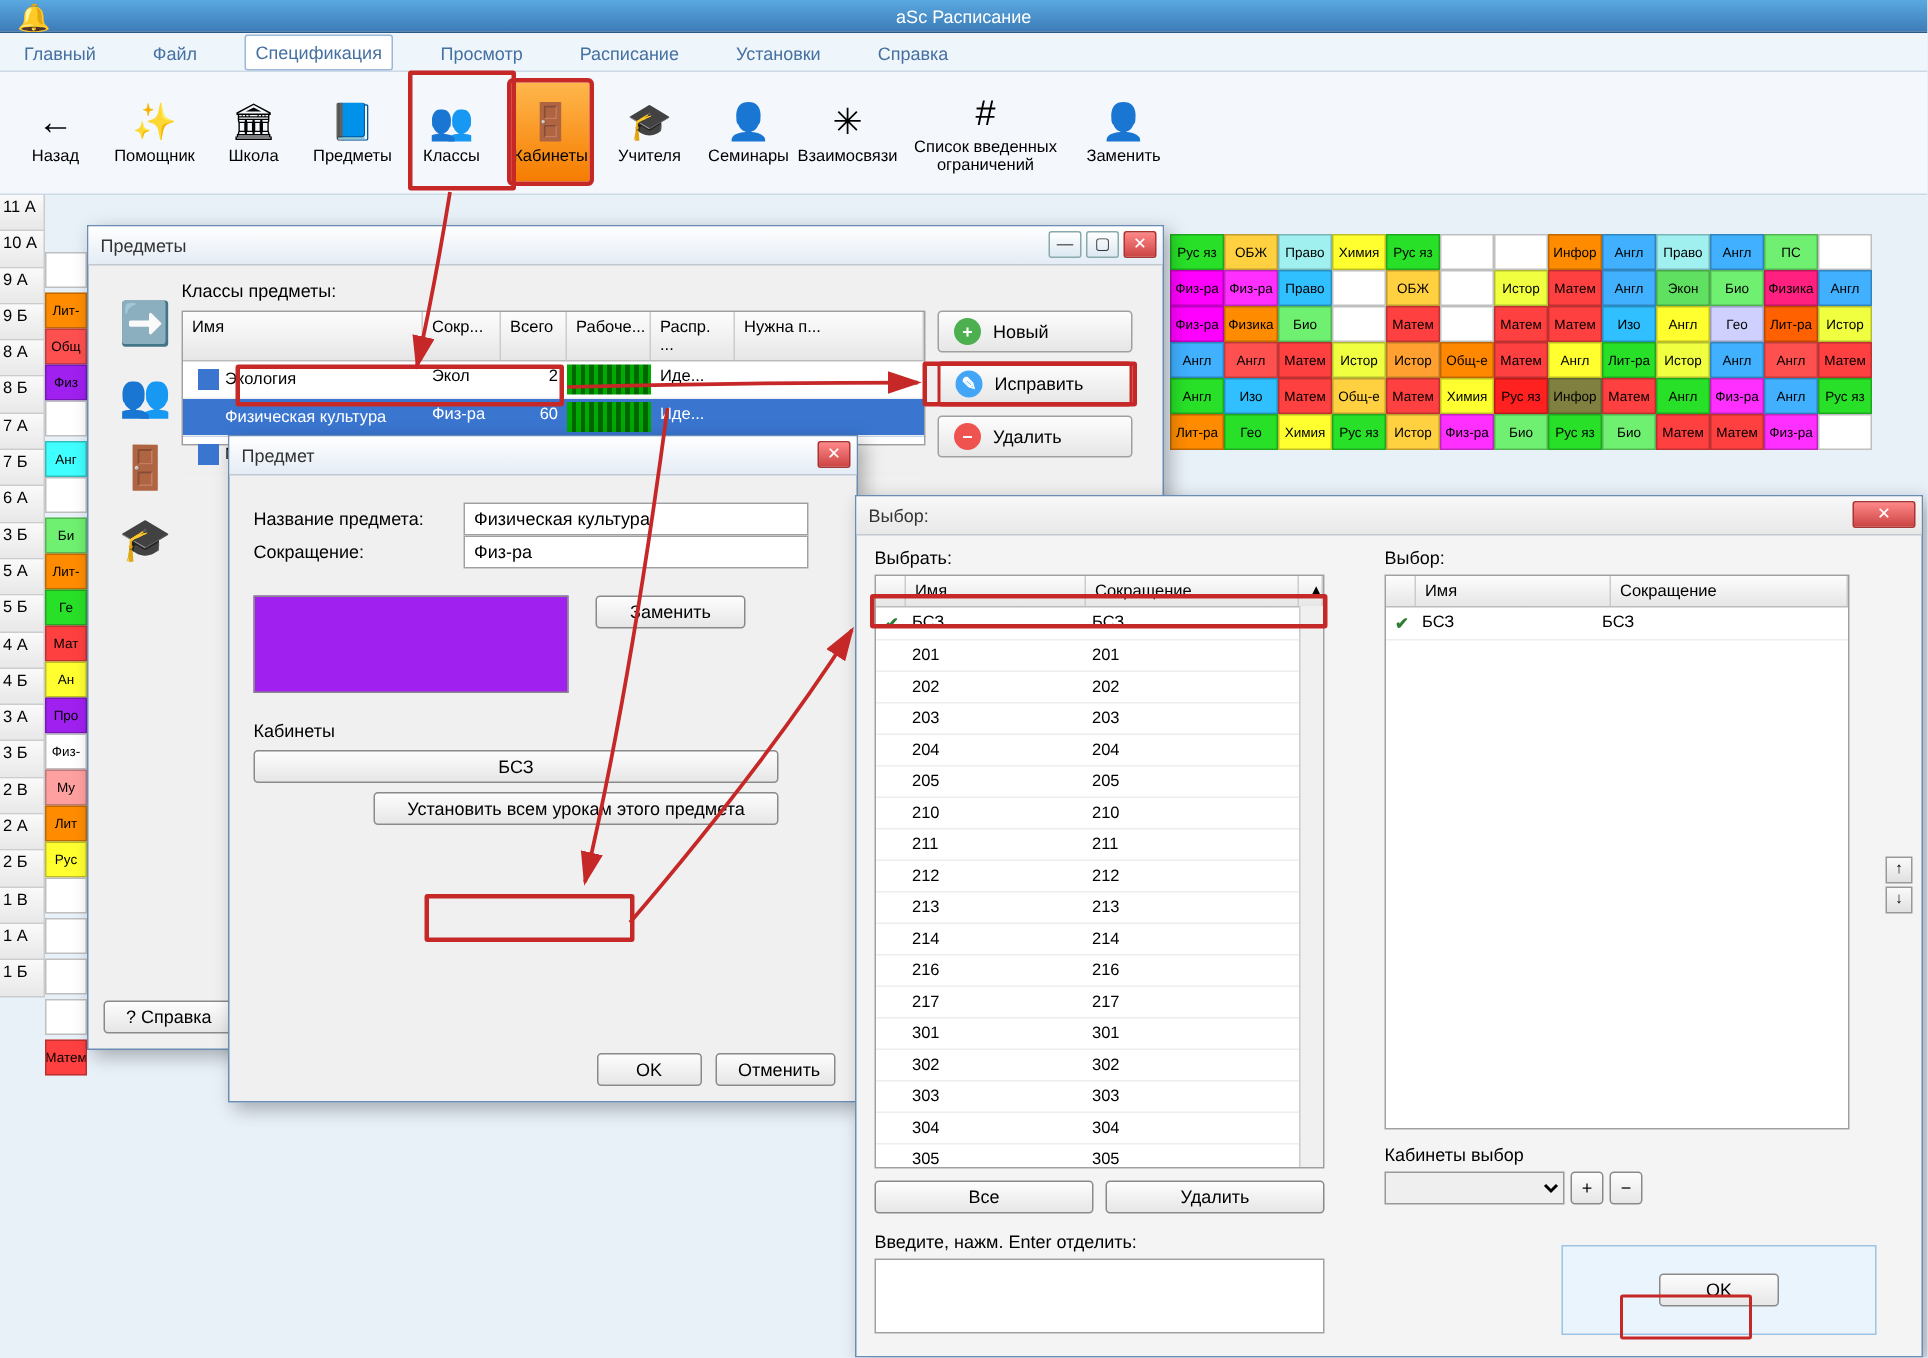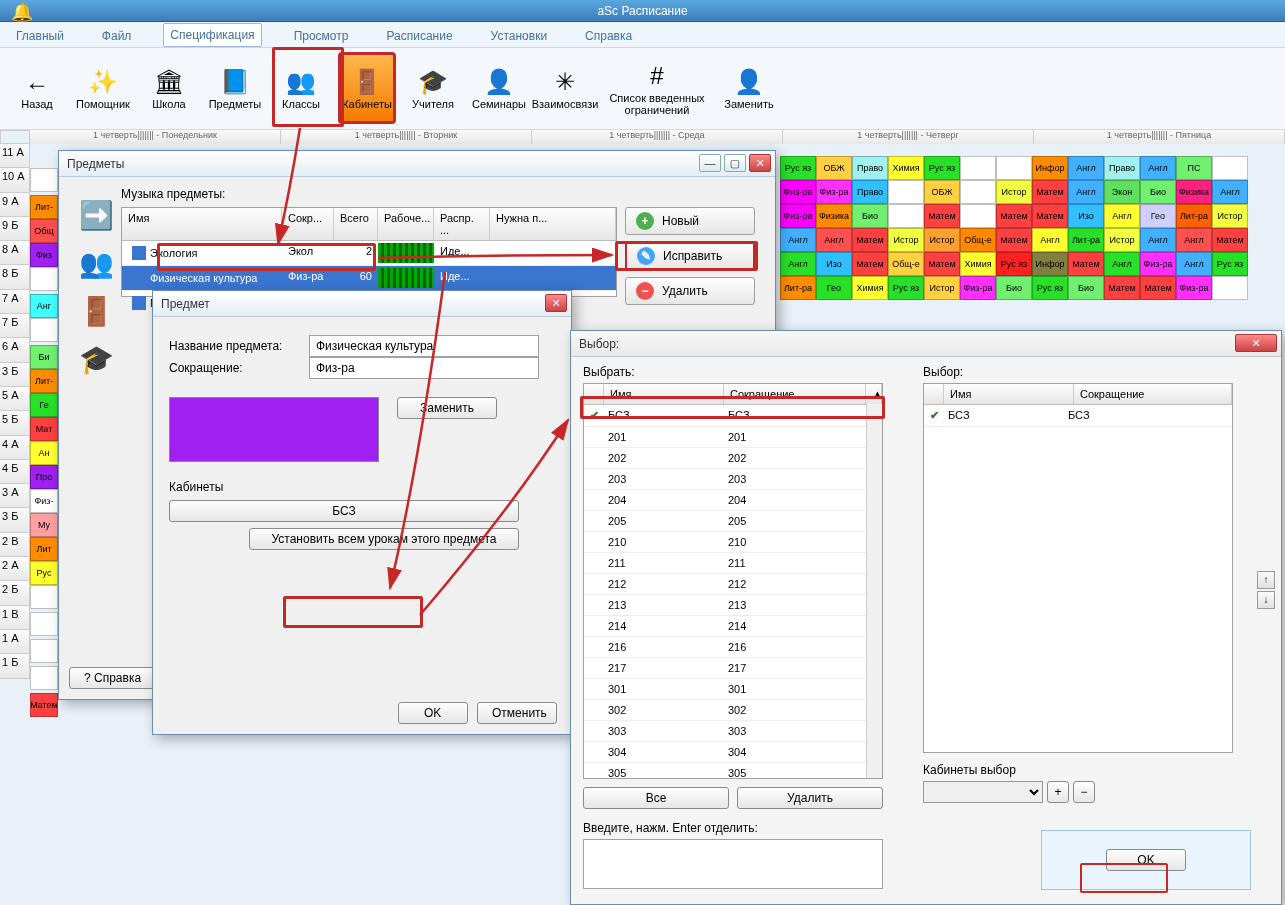--- a/index.html
+++ b/index.html
@@ -105,30 +105,20 @@
       <div style="font-size:11px">Список введенных ограничений</div>
     </div>
     <div class="btn">
       <div class="ic">👤</div>
       <div style="font-size:11px">Заменить</div>
     </div>
   </div>
 
 <div class="grid-area">
   <div style="display:flex">
-    <div style="width:30px;height:14px;border:1px solid #ccc"></div>
-    <div style="flex:1;display:flex" id="dayhead">
-        <div class="day-col">1 четверть||||||| - Понедельник</div>
-        <div class="day-col">1 четверть||||||| - Вторник</div>
-        <div class="day-col">1 четверть||||||| - Среда</div>
-        <div class="day-col">1 четверть||||||| - Четверг</div>
-        <div class="day-col">1 четверть||||||| - Пятница</div>
-      </div>
-  </div>
-  <div style="display:flex">
     <div id="rowlabels" class="row-labels">
         <div class="row-label">11 А</div>
         <div class="row-label">10 А</div>
         <div class="row-label">9 А</div>
         <div class="row-label">9 Б</div>
         <div class="row-label">8 А</div>
         <div class="row-label">8 Б</div>
         <div class="row-label">7 А</div>
         <div class="row-label">7 Б</div>
         <div class="row-label">6 А</div>
@@ -255,21 +245,21 @@
     </div>
   </div>
   <div style="padding:10px;display:flex;gap:8px">
     <div style="width:44px">
       <div class="sidebar-ic">➡️</div>
       <div class="sidebar-ic">👥</div>
       <div class="sidebar-ic">🚪</div>
       <div class="sidebar-ic">🎓</div>
     </div>
     <div style="flex:1">
-      <div style="margin-bottom:6px">Музыка предметы:</div>
+      <div style="margin-bottom:6px">Классы предметы:</div>
       <div class="list" style="height:90px">
         <div class="list-head">
           <div style="width:160px">Имя</div>
           <div style="width:52px">Сокр...</div>
           <div style="width:44px">Всего</div>
           <div style="width:56px">Рабоче...</div>
           <div style="width:56px">Распр. ...</div>
           <div style="flex:1">Нужна п...</div>
         </div>
         <div id="subjrows">

